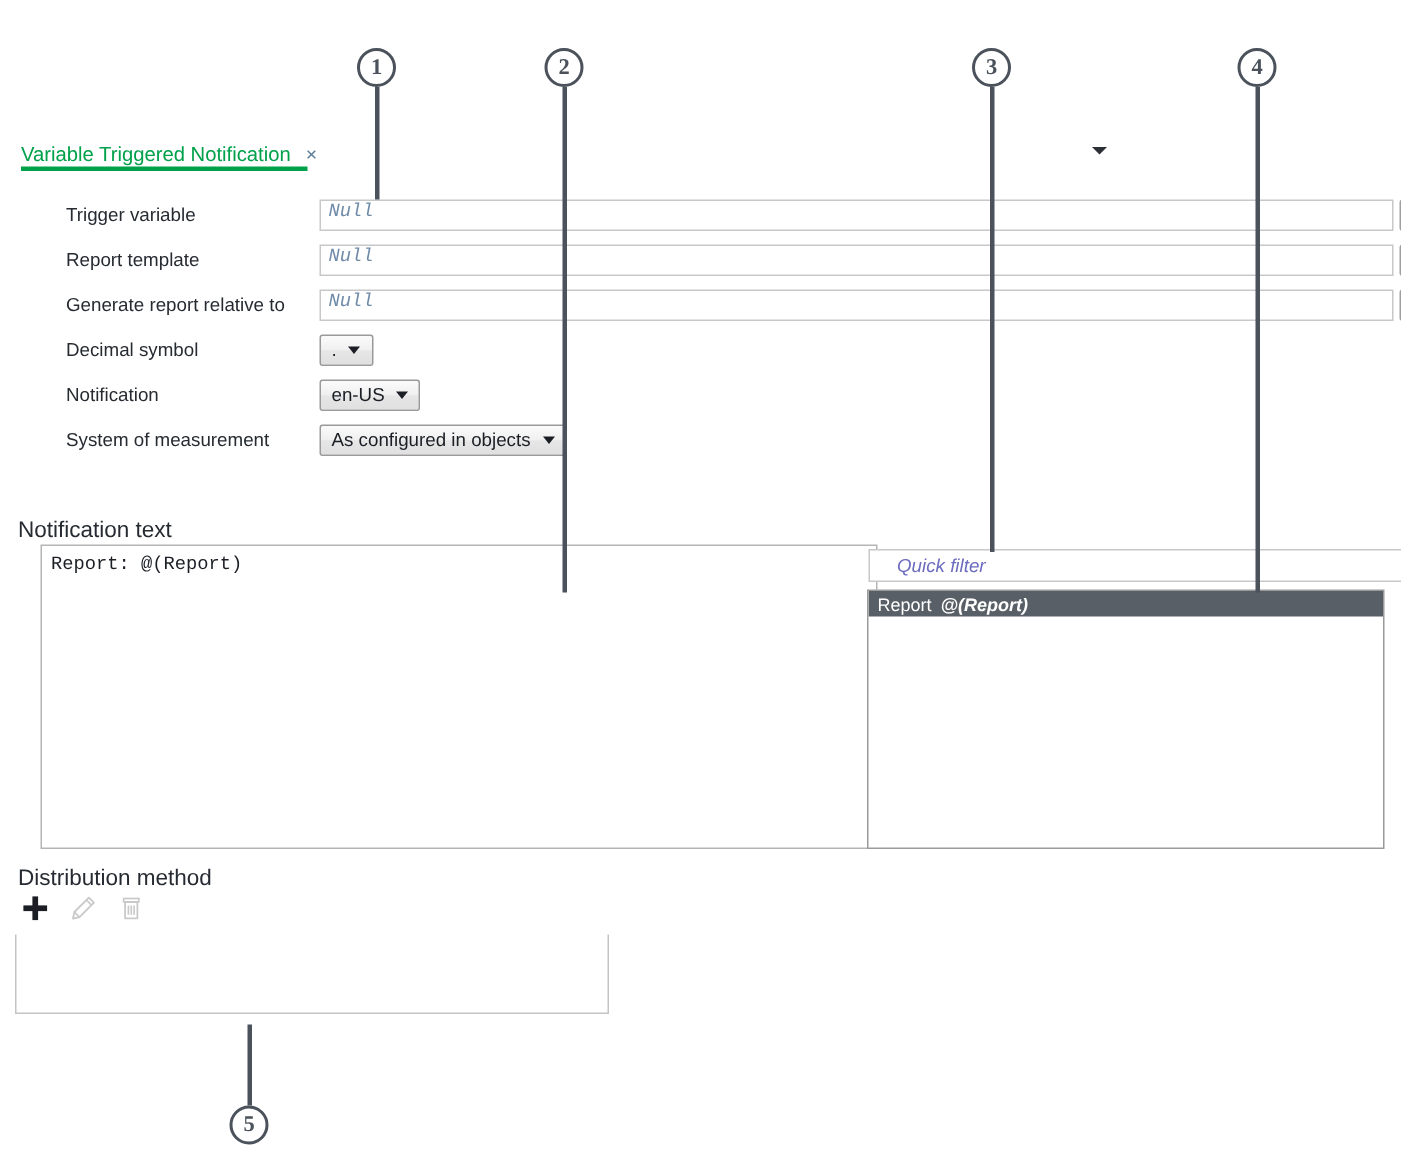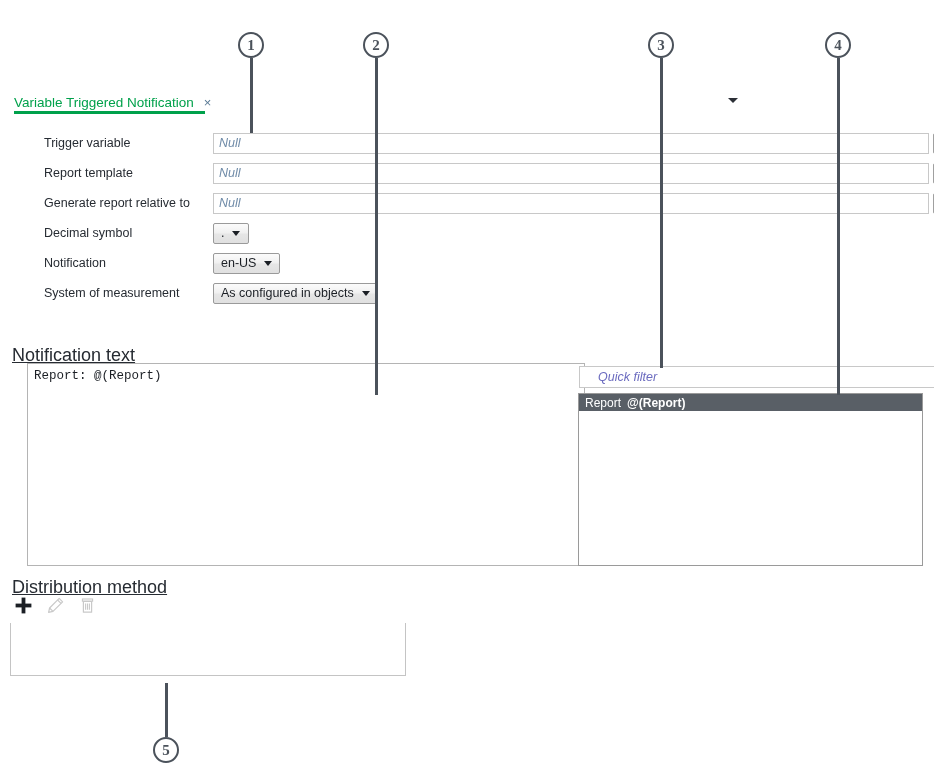--- a/index.html
+++ b/index.html
@@ -125,22 +125,22 @@
   }
 
   
   .textfield {
     width: 716px;
     height: 21px;
     box-sizing: border-box;
     border: 1px solid #c8c8c8;
     background: #ffffff;
     display: flex;
-    align-items: center;
     padding: 0 5px;
+    font-family: Liberation Mono, monospace;
   }
   .textfield .ph {
     font-style: italic;
     color: #6f8ba8;
     font-size: 12.5px;
   }
   .ellipsis-btn {
     width: 24px;
     height: 21px;
     margin-left: 4px;
@@ -180,23 +180,22 @@
     height: 0;
     border-left: 4px solid transparent;
     border-right: 4px solid transparent;
     border-top: 5px solid #1b1f25;
   }
 
   
   .section-label {
     position: absolute;
     left: 12px;
-    font-size: 18px;
+    font-size: 15px;
     color: #262b32;
-    text-decoration: underline;
   }
 
   
   .notif-area {
     position: absolute;
     left: 27px;
     top: 363px;
     width: 558px;
     height: 203px;
     box-sizing: border-box;
@@ -247,21 +246,21 @@
     align-items: center;
     gap: 6px;
     padding: 0 6px;
     font-size: 12px;
     cursor: pointer;
   }
   .token-row.selected {
     background: #595f66;
     color: #ffffff;
   }
-  .token-row .tk-val { font-weight: bold; }
+  .token-row .tk-val { font-weight: bold; font-style: italic; }
 
   
   .dm-toolbar {
     position: absolute;
     left: 12px;
     top: 594px;
     display: flex;
     align-items: center;
     gap: 10px;
   }

